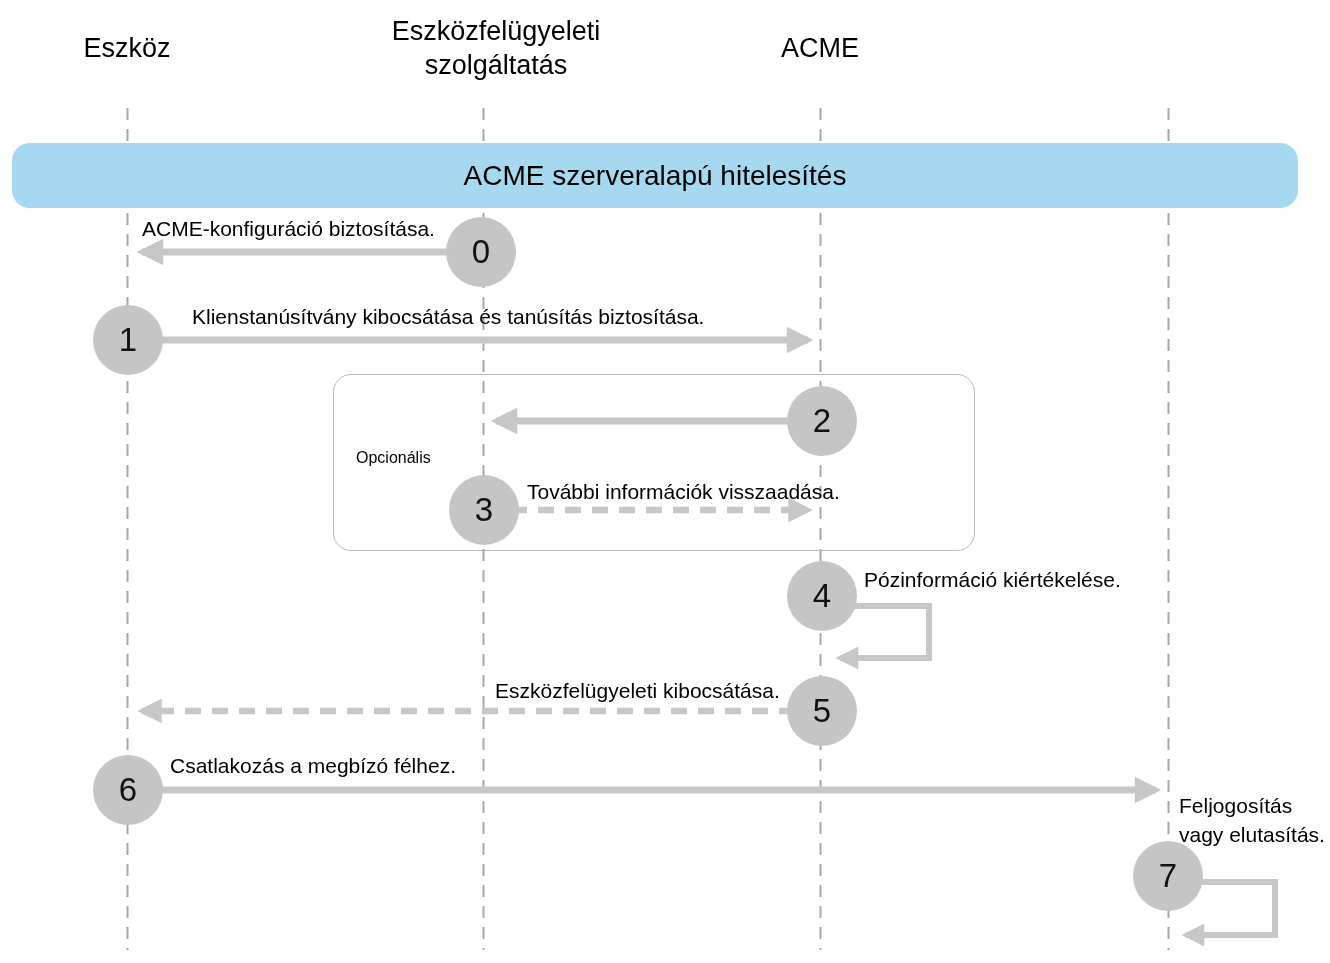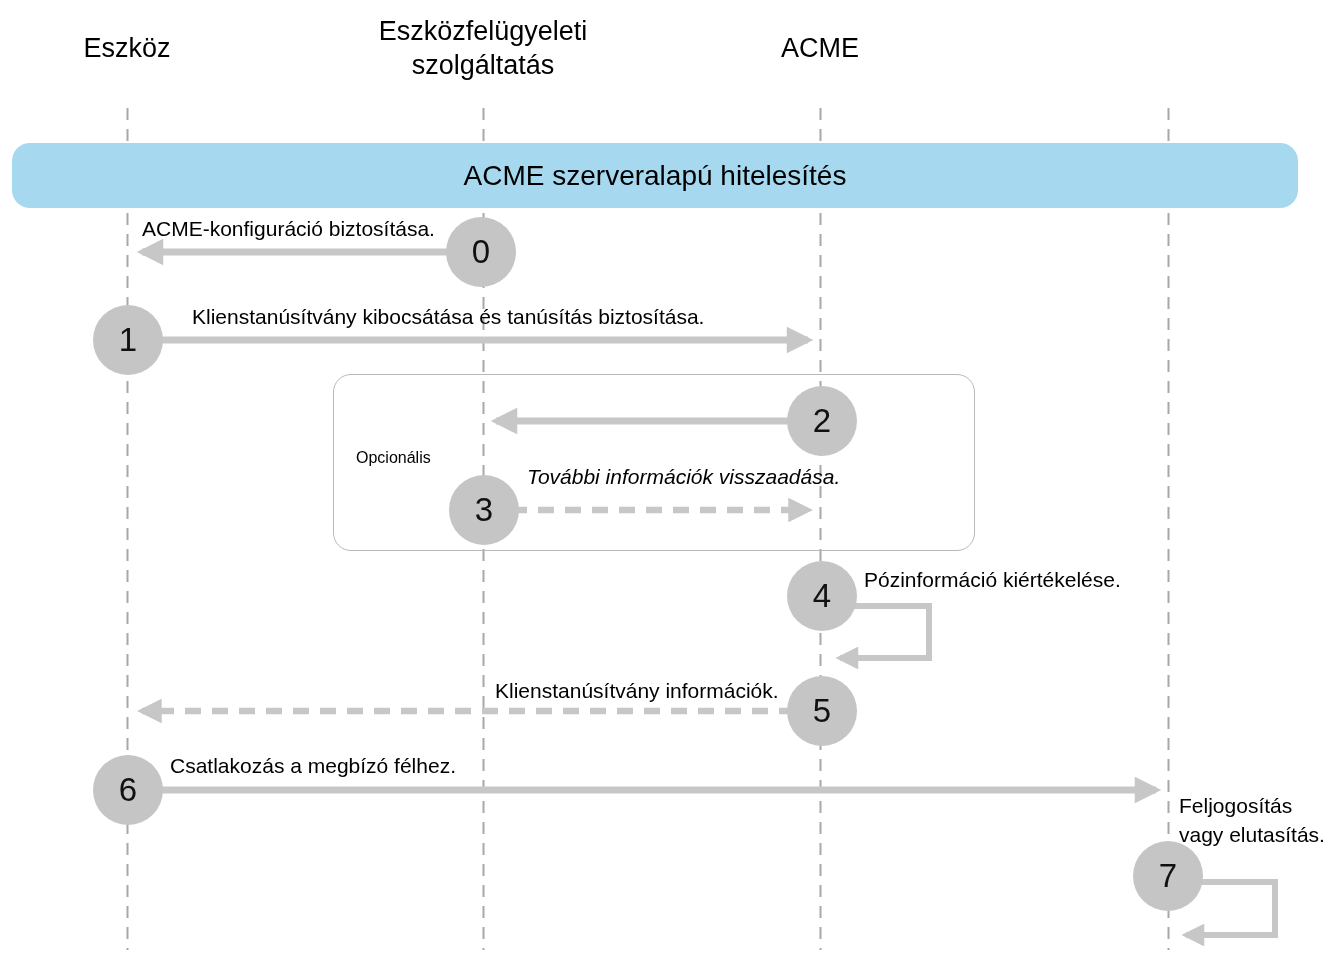--- a/index.html
+++ b/index.html
@@ -107,40 +107,40 @@
 
     <line x1="822" y1="711" x2="142" y2="711" stroke="#c7c7c7" stroke-width="6.5" stroke-dasharray="16 11" marker-end="url(#ah)"></line>
 
     <line x1="128" y1="790" x2="1156" y2="790" stroke="#c7c7c7" stroke-width="7" marker-end="url(#ah)"></line>
 
     <path d="M 1168 882 L 1275 882 L 1275 935 L 1186 935" fill="none" stroke="#c7c7c7" stroke-width="6" marker-end="url(#ah)"></path>
   </svg>
 
   <div class="actor-header" style="left:27px; top:31px; width:200px;">Eszköz</div>
 
-  <div class="actor-header" style="left:353px; top:14px; width:260px;">
+  <div class="actor-header" style="left:366px; top:14px; width:260px;">
     <div>Eszközfelügyeleti</div>
     <div>szolgáltatás</div>
   </div>
 
   <div class="actor-header" style="left:720px; top:31px; width:200px;">ACME</div>
 
 
   <div class="banner">
     <span>ACME szerveralapú hitelesítés</span>
   </div>
 
   <div class="optional-box"></div>
   <div class="optional-label">Opcionális</div>
 
   <div class="msg-label" style="left:142px; top:216px;">ACME-konfiguráció biztosítása.</div>
   <div class="msg-label" style="left:192px; top:304px;">Klienstanúsítvány kibocsátása és tanúsítás biztosítása.</div>
-  <div class="msg-label" style="left:527px; top:464px;font-style:italic;">További információk visszaadása.</div>
+  <div class="msg-label" style="left:527px; top:479px;">További információk visszaadása.</div>
   <div class="msg-label" style="left:864px; top:567px;">Pózinformáció kiértékelése.</div>
-  <div class="msg-label" style="left:495px; top:678px;">Klienstanúsítvány információk.</div>
+  <div class="msg-label" style="left:495px; top:678px;">Eszközfelügyeleti kibocsátása.</div>
   <div class="msg-label" style="left:170px; top:753px;">Csatlakozás a megbízó félhez.</div>
   <div class="msg-label wrap2" style="left:1179px; top:791px; width:150px;">
     <div>Feljogosítás</div>
     <div>vagy elutasítás.</div>
   </div>
 
   <div class="badge" style="left:446px; top:217px;">
       <span>0</span>
     </div>
   <div class="badge" style="left:93px; top:305px;">

